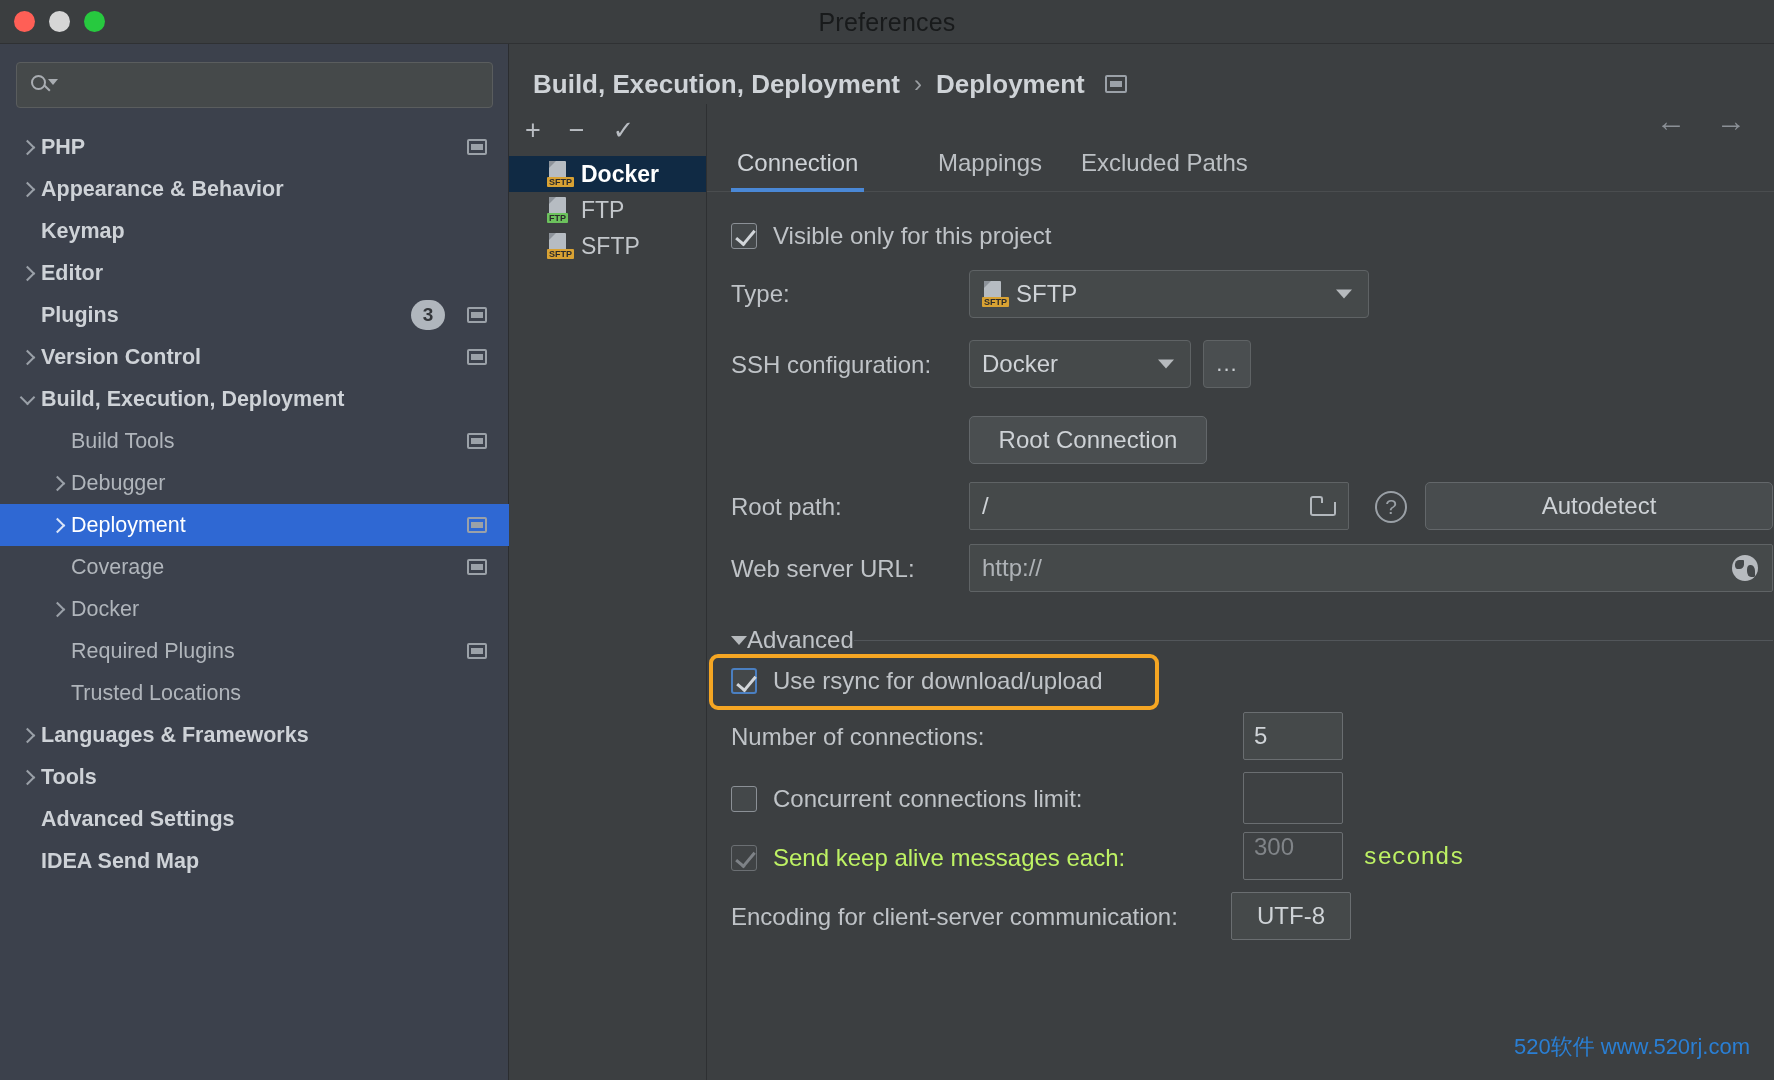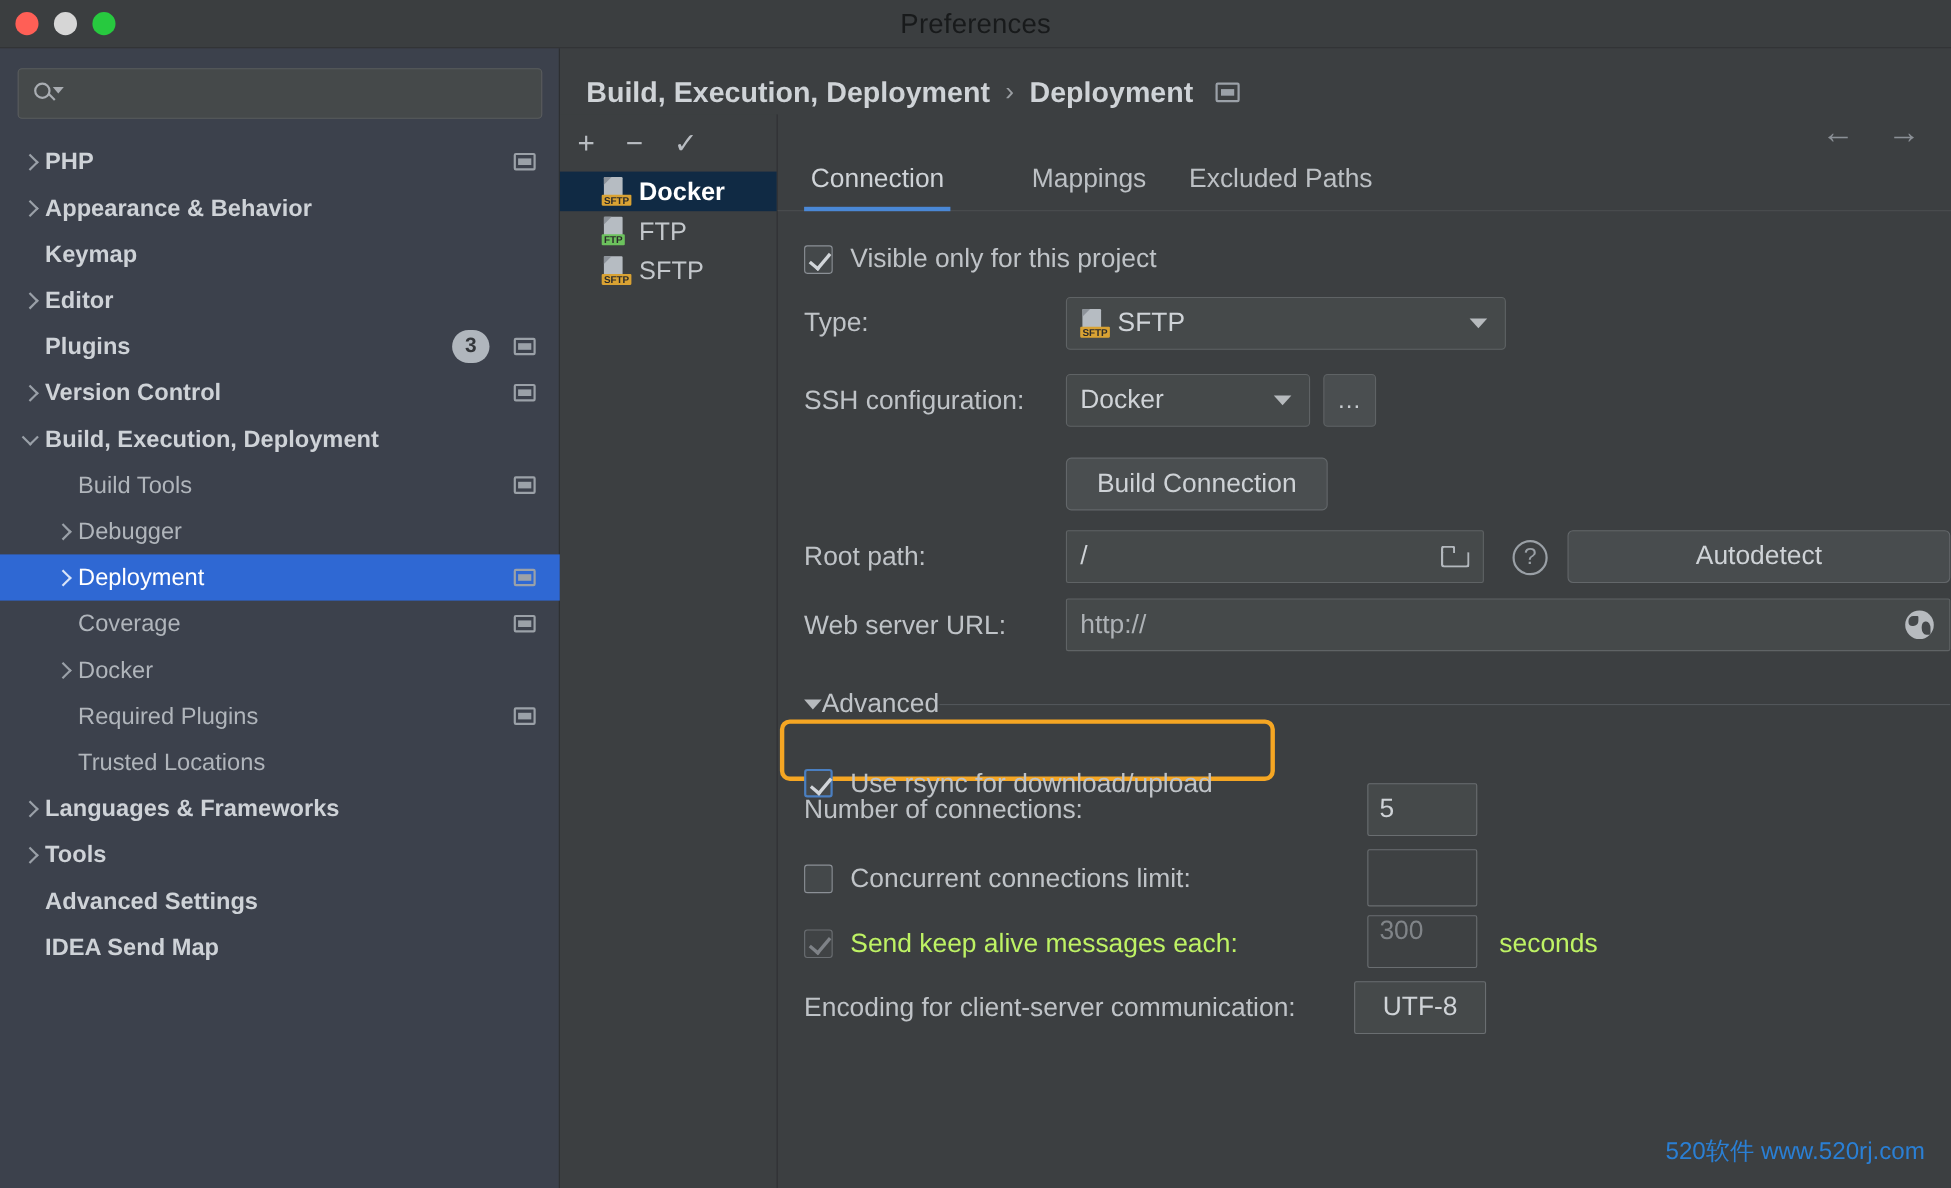--- a/index.html
+++ b/index.html
@@ -253,21 +253,21 @@
   .adv-header { position: absolute; left: 24px; top: 434px; width: 1042px; display: flex; align-items: center; gap: 0; }
   .adv-tri { width: 0; height: 0; border-left: 8px solid transparent;
     border-right: 8px solid transparent; border-top: 9px solid #b6babd; }
   .adv-text { font-size: 24px; color: #bfc3c7; }
   .adv-line { flex: 1; height: 1px; background: #52565a; }
 
   .rsync-highlight {
     position: absolute; left: 2px; top: 462px; width: 450px; height: 56px;
     border: 4px solid #f5a623; border-radius: 9px;
   }
-  .rsync-row { position: absolute; left: 24px; top: 475px; display: flex; align-items: flex-start; gap: 16px; margin-top: 32px; }
+  .rsync-row { position: absolute; left: 24px; top: 475px; display: flex; align-items: center; gap: 16px; }
   .chk.focus { border: 2.5px solid #4a7fc1; }
 
   .numconn-label { left: 24px; top: 531px; }
   .numconn-input {
     position: absolute; left: 536px; top: 520px; width: 100px; height: 48px;
     background: #45494a; border: 1px solid #6a6e71; border-radius: 2px;
     display: flex; align-items: center; padding-left: 10px;
   }
   .numconn-input .val { font-size: 24px; color: #cfd3d7; }
 
@@ -277,21 +277,21 @@
     background: #3e4143; border: 1px solid #6a6e71; border-radius: 2px;
   }
 
   .keepalive-row { left: 24px; top: 652px; gap: 16px; }
   .keepalive-input {
     position: absolute; left: 536px; top: 640px; width: 100px; height: 48px;
     background: #3e4143; border: 1px solid #6a6e71; border-radius: 2px;
     display: flex; align-items: flex-start; padding-left: 10px;
   }
   .keepalive-input .val { font-size: 24px; color: #808488; }
-  .seconds-lbl { position: absolute; left: 656px; top: 652px; }
+  .seconds-lbl { position: absolute; left: 656px; top: 652px; font-family: Liberation Mono, monospace; }
 
   .enc-label { left: 24px; top: 711px; }
   .enc-box {
     position: absolute; left: 524px; top: 700px; width: 120px; height: 48px;
     background: #45494a; border: 1px solid #6a6e71; border-radius: 2px;
     display: flex; align-items: center; justify-content: center;
   }
   .enc-box .val { font-size: 24px; color: #cfd3d7; }
 
   .watermark {
@@ -502,21 +502,21 @@
 
       <div class="row ssh-label">
         <span class="lbl">SSH configuration:</span>
       </div>
       <div class="ssh-combo">
         <span class="combo-val">Docker</span>
         <span class="caret"></span>
       </div>
       <div class="dots-btn">...</div>
 
-      <div class="test-btn">Build Connection</div>
+      <div class="test-btn">Root Connection</div>
 
       <div class="row root-label">
         <span class="lbl">Root path:</span>
       </div>
       <div class="root-input">
         <span class="val">/</span>
         <span class="folder-ic">
             <span class="b"></span>
             <span class="t"></span>
           </span>

